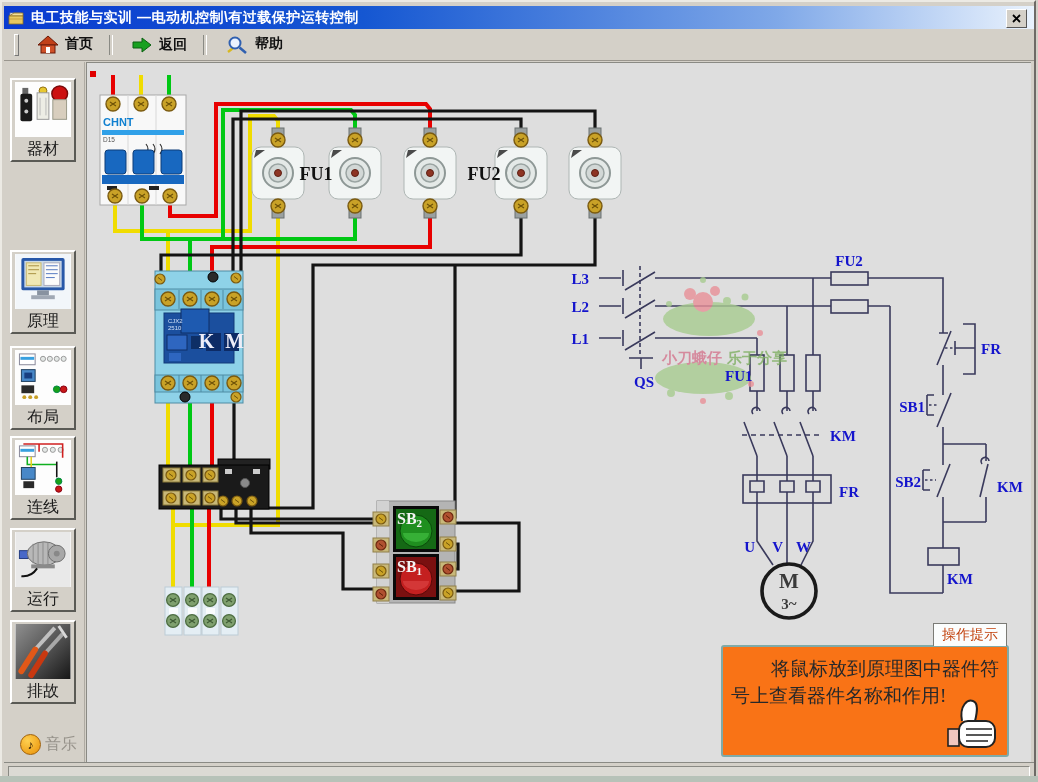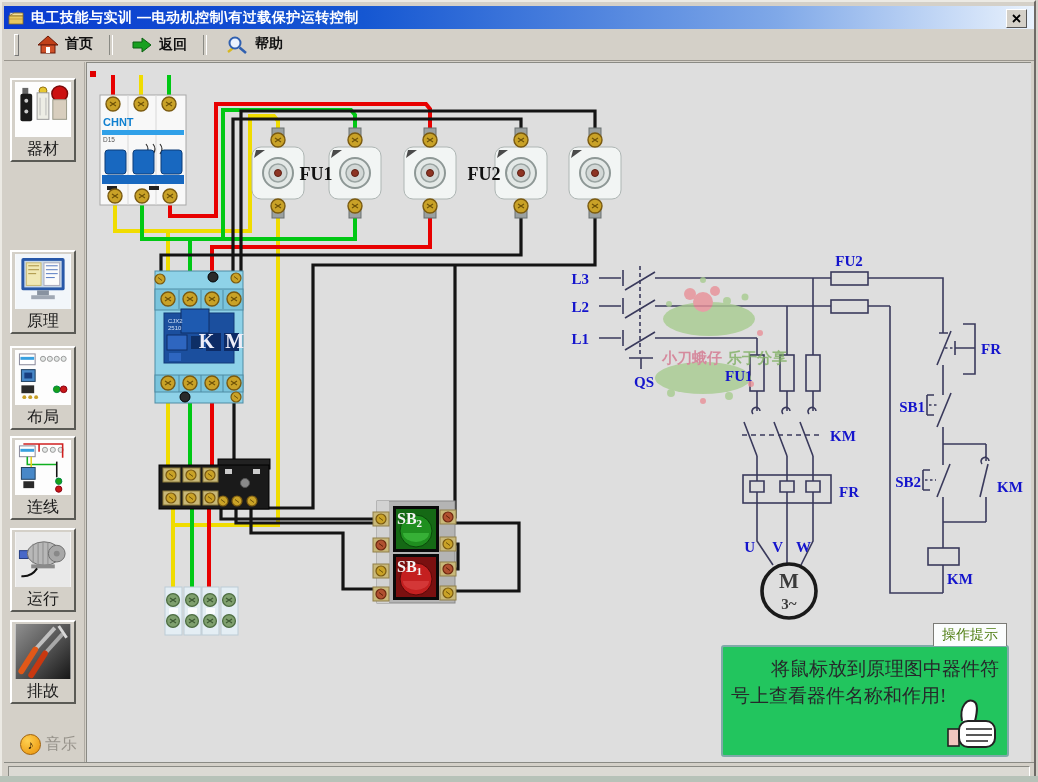--- a/index.html
+++ b/index.html
@@ -29,23 +29,23 @@
   .sbtn .thumb{width:56px;height:56px;margin-top:2px;background:#fff;overflow:hidden;}
   .sbtn .cap{font-family:"Liberation Serif",serif;font-size:16px;color:#1A1A1A;margin-top:2px;}
   .music{position:absolute;left:14px;top:672px;display:flex;align-items:center;gap:4px;cursor:pointer;}
   .music .mico{width:19px;height:19px;border-radius:50%;background:radial-gradient(circle at 35% 30%,#FFD050,#E89008);
        border:1px solid #A06008;color:#201000;font-size:12px;display:flex;align-items:center;justify-content:center;}
   .music .mlab{font-family:"Liberation Serif",serif;font-size:16px;color:#97938B;}
   .canvas{position:absolute;left:84px;top:60px;width:945px;height:702px;background:#DEDEDE;
        border-top:1px solid #8a8a84;border-left:1px solid #8a8a84;box-sizing:border-box;}
   .canvas svg.board{position:absolute;left:0;top:0;}
   .tiptab{position:absolute;left:846px;top:560px;width:72px;height:22px;background:#FBFDFD;
-       border:1px solid #7b7b76;border-bottom:none;font-size:14px;color:#4d7c0f;
+       border:1px solid #7b7b76;border-bottom:none;font-size:14px;color:#c2410c;
        display:flex;align-items:center;justify-content:center;z-index:6;}
-  .tipbox{position:absolute;left:634px;top:582px;width:288px;height:112px;background:#22c55e;
+  .tipbox{position:absolute;left:634px;top:582px;width:288px;height:112px;background:#f97316;
        border:2px solid #7FAAA8;border-radius:3px;z-index:5;box-sizing:border-box;
        font-family:"Liberation Serif",serif;font-size:19px;color:#26282A;line-height:27px;padding:8px 8px 0 8px;}
   .tipbox .l1{text-indent:2.1em;}
   .thumbup{position:absolute;right:3px;bottom:2px;z-index:7;}
   .statusbar{position:absolute;left:2px;top:760px;width:1030px;height:14px;background:#D4D0C8;border-top:1px solid #8a8a84;}
   .statusfield{position:absolute;left:4px;top:3px;width:1020px;height:9px;background:#DCDAD4;
        border-top:1px solid #8a8a84;border-left:1px solid #8a8a84;border-bottom:1px solid #fff;border-right:1px solid #fff;}
   .deskstrip{position:absolute;left:0;top:776px;width:1038px;height:6px;background:#B7C2B8;}
   text{user-select:none;}
 </style>

